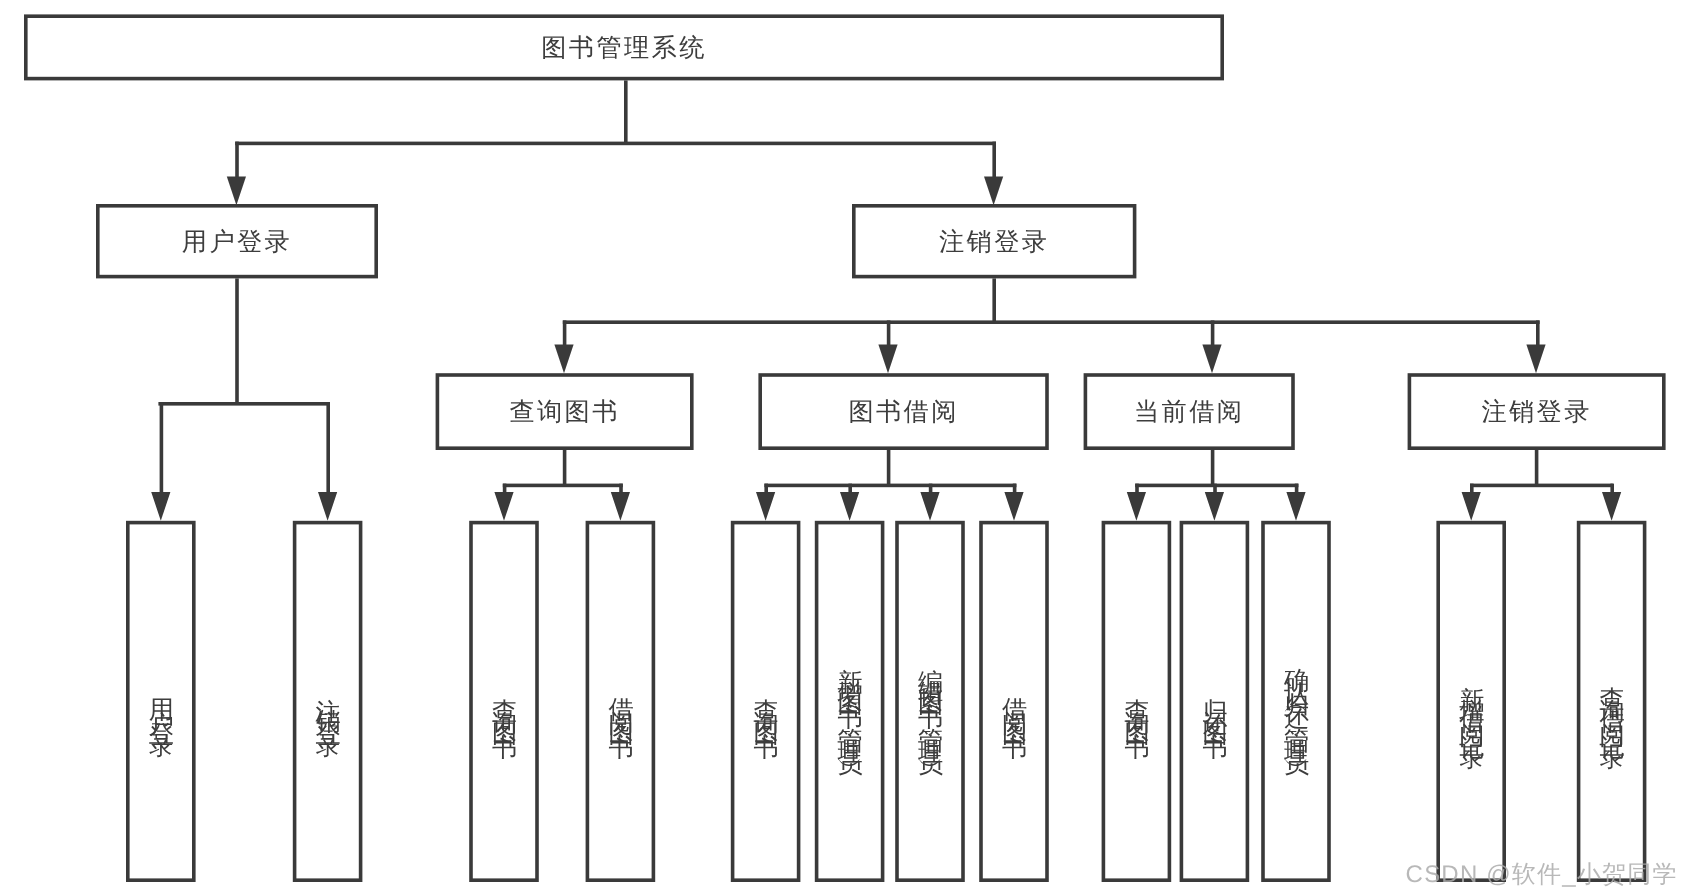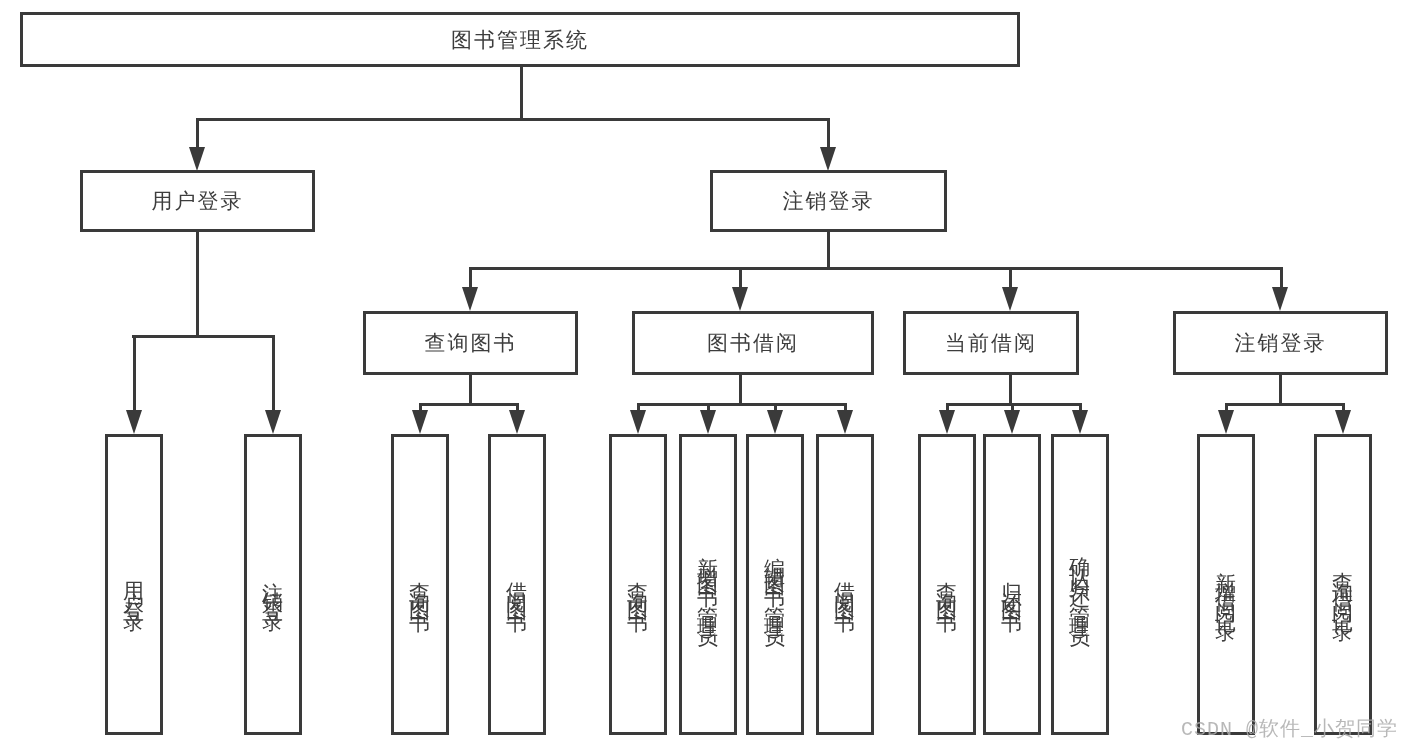--- a/index.html
+++ b/index.html
@@ -19,21 +19,21 @@
   }
   .lh{position:absolute;height:3px;background:#3a3a3a;}
   .lv{position:absolute;width:3px;background:#3a3a3a;}
   .ar{
     position:absolute;width:0;height:0;
     border-left:8px solid transparent;border-right:8px solid transparent;
     border-top:24px solid #3a3a3a;
   }
   .watermark{
     position:absolute;right:7px;bottom:5px;z-index:9;
-    font-size:20px;color:rgba(172,172,172,0.85);letter-spacing:1px;font-family:Liberation Mono, monospace;
+    font-size:20px;color:rgba(172,172,172,0.85);letter-spacing:1px;
   }
 </style>
 </head>
 <body>
 
 <div class="canvas">
 
   <div class="box" style="left:20px;top:12px;width:1000px;height:55px;text-align:right;">
     <span>图书管理系统</span>
   </div>

